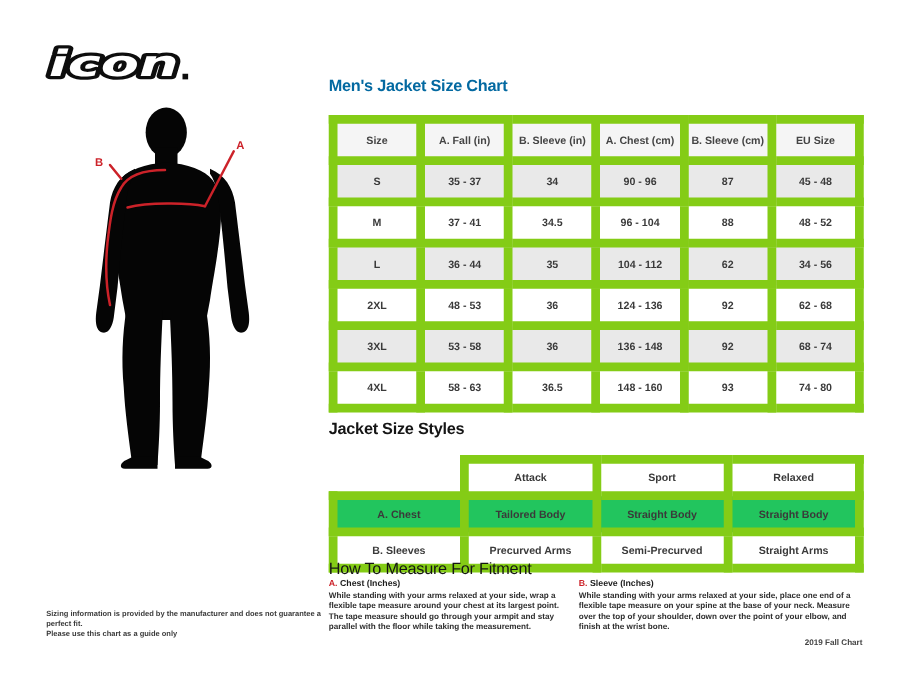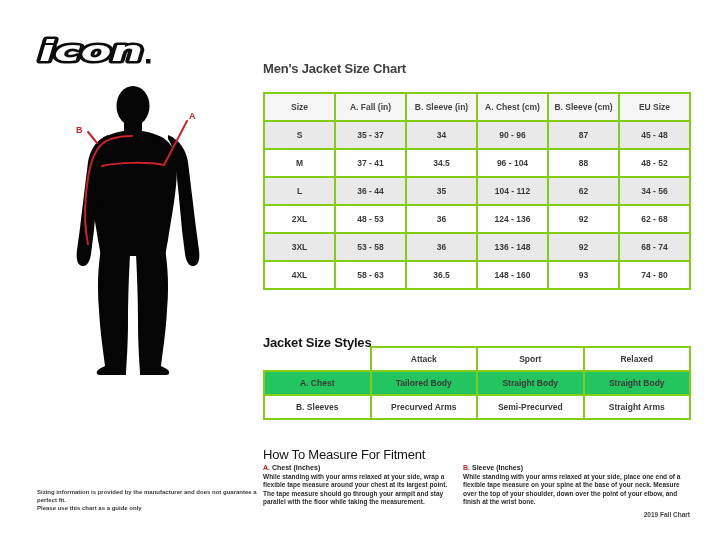--- a/index.html
+++ b/index.html
@@ -7,33 +7,33 @@
         font-family:"Liberation Sans",sans-serif;color:#222;border-radius:32px;}
 
   
   .logo{position:absolute;left:36px;top:28px;width:120px;height:44px;}
 
   
   .figure{position:absolute;left:28px;top:78px;width:224px;height:310px;}
 
   
   .size-title{position:absolute;left:263px;top:61px;font-size:13px;font-weight:700;
-              color:#404040;letter-spacing:-0.2px;}
+              color:#0369a1;letter-spacing:-0.2px;}
   .size-table-wrap{position:absolute;left:263px;top:92px;width:428px;}
   table{border-collapse:collapse;width:428px;table-layout:fixed;}
-  th,td{border:2px solid #84cc16;text-align:center;font-size:8.5px;font-weight:700;
+  th,td{border:7px solid #84cc16;text-align:center;font-size:8.5px;font-weight:700;
         color:#3a3a3a;padding:0;vertical-align:middle;}
   .size-table th,.size-table td{height:26px;}
   .size-table thead th{background:#f5f5f5;color:#444;}
   .size-table tbody td{background:#fff;}
   .size-table tbody tr:nth-child(odd) td{background:#e9e9e9;}
 
   .styles-title{position:absolute;left:263px;top:335px;font-size:13px;font-weight:700;
                 color:#151515;letter-spacing:-0.2px;}
-  .style-table-wrap{position:absolute;left:263px;top:346px;width:428px;}
+  .style-table-wrap{position:absolute;left:263px;top:364px;width:428px;}
   .style-table th,.style-table td{height:22px;}
   .style-table thead th{background:#fff;color:#3a3a3a;}
   .style-table thead th:first-child{background:transparent;border:none;}
   .style-table tbody tr:nth-child(1) td{background:#22c55e;}
   .style-table tbody tr:nth-child(2) td{background:#fff;}
 
   .measure-title{position:absolute;left:263px;top:447px;font-size:13px;font-weight:400;
                  color:#151515;letter-spacing:-0.2px;}
   .measure-cols{position:absolute;left:263px;top:464px;width:430px;display:flex;gap:8px;}
   .m-col{flex:0 0 auto;}

